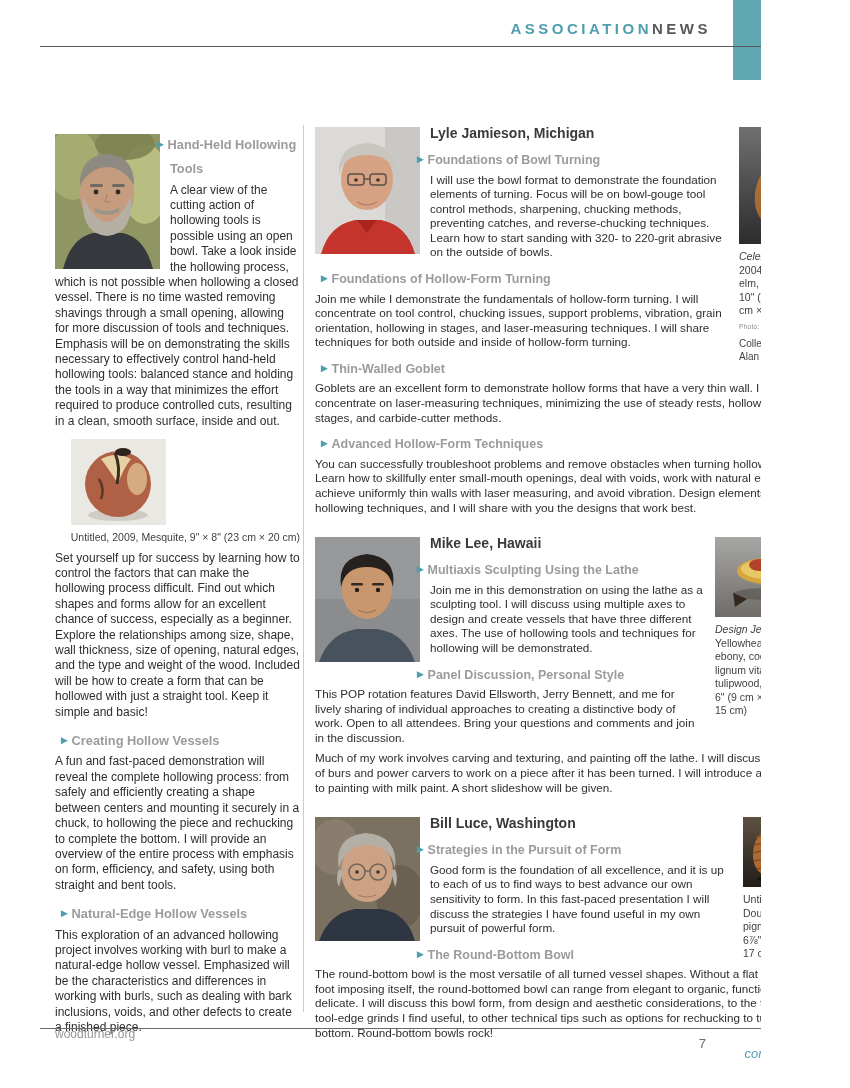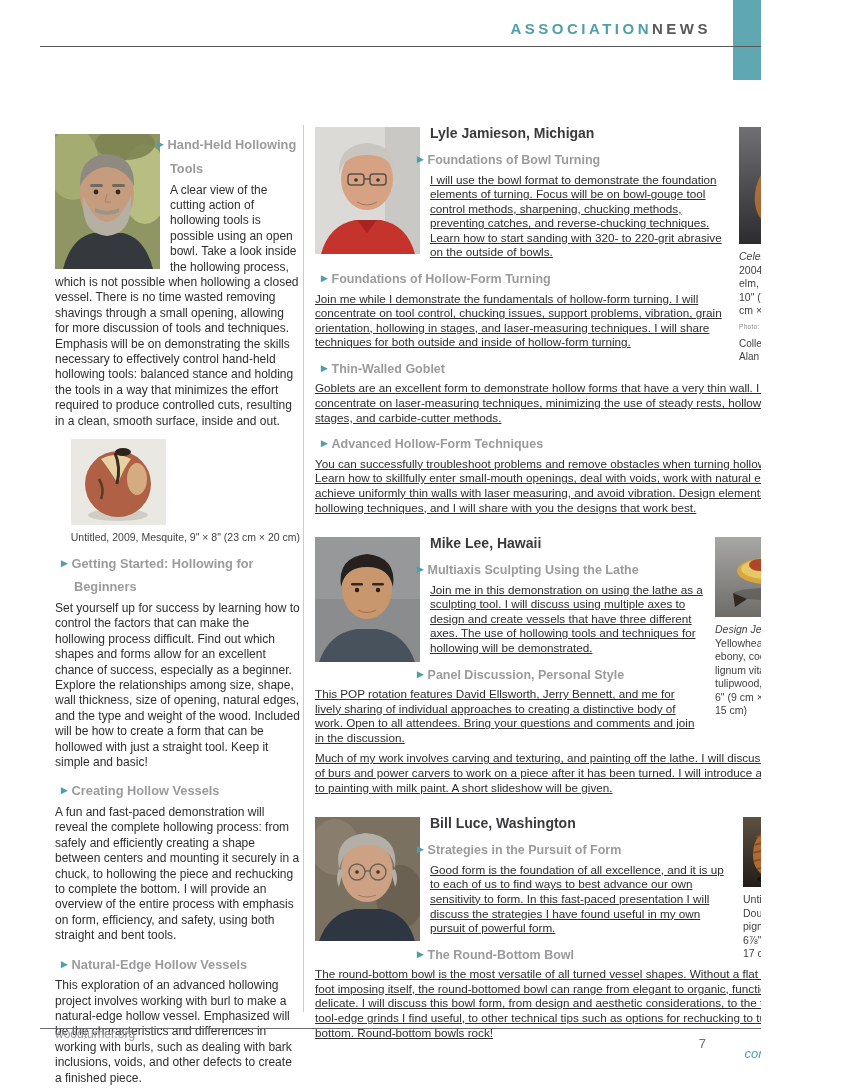--- a/index.html
+++ b/index.html
@@ -19,21 +19,21 @@
   section{overflow:visible;}
   section::after{content:"";display:block;clear:both;}
   .mt14{margin-top:14px;}
   
   .presenter-name{font-size:14px;line-height:16px;font-weight:bold;color:#3a3a3c;margin:0 0 3px;}
   .session-title{font-size:12.8px;line-height:24px;font-weight:bold;color:#9b9b9d;
                  margin:7px 0 2px;padding-left:19px;text-indent:-13px;}
   .col-right .session-title{font-size:12.5px;margin:6px 0 1px;}
   .marker{color:#4d9fad;font-size:8.5px;vertical-align:1.5px;margin-right:4px;font-style:normal;}
   .body-text{font-size:12px;line-height:15.4px;margin:0 0 8px;color:#2e2e30;}
-  .col-right .body-text{font-size:11.7px;line-height:14.6px;margin:0 0 6px;text-decoration:underline;}
+  .col-right .body-text{font-size:11.7px;line-height:14.6px;margin:0 0 6px;}
   
   .headshot{float:left;margin:2px 10px 4px 0;line-height:0;}
   .headshot svg{display:block;}
   .art-right{float:right;margin:2px 0 6px 10px;line-height:0;}
   .rail{float:right;margin:2px 0 6px 12px;line-height:0;}
   .caption{font-size:10.5px;line-height:13.5px;color:#3f3f41;margin-top:6px;}
   .caption .ital{font-style:italic;}
   .credit{font-size:6.5px;line-height:9px;color:#8a8a8c;margin-top:4px;letter-spacing:0.3px;}
   .collection{font-size:10px;line-height:13.5px;color:#3f3f41;margin-top:6px;}
   .continued{font-size:13px;font-style:italic;color:#4d9fad;text-align:right;margin:4px 14px 12px 0;}
@@ -82,21 +82,20 @@
             <circle cx="47" cy="45" r="33" fill="#b06044"></circle>
             <path d="M30,20 Q45,12 60,20 Q52,30 47,45 Q38,30 30,20 Z" fill="#e6d2a4"></path>
             <ellipse cx="66" cy="40" rx="10" ry="16" fill="#d9b488" opacity="0.9"></ellipse>
             <path d="M44,14 Q50,28 46,45" stroke="#3c2c22" stroke-width="3" fill="none"></path>
             <path d="M28,40 Q34,50 30,60" stroke="#5a3a28" stroke-width="2.5" fill="none"></path>
             <ellipse cx="52" cy="13" rx="8" ry="4" fill="#2e241e"></ellipse>
           </svg>
         </div>
         <div class="caption"><span>Untitled,</span> <span>2009, Mesquite, 9" × 8" (23 cm × 20 cm)</span></div>
       </div>
-      <h4 class="session-title"><span class="marker">▶</span><span>Getting Started: Hollowing for Beginners</span></h4>
       <p class="body-text">Set yourself up for success by learning how to control the factors that can make the hollowing process difficult. Find out which shapes and forms allow for an excellent chance of success, especially as a beginner. Explore the relationships among size, shape, wall thickness, size of opening, natural edges, and the type and weight of the wood. Included will be how to create a form that can be hollowed with just a straight tool. Keep it simple and basic!</p>
 
       <h4 class="session-title"><span class="marker">▶</span><span>Creating Hollow Vessels</span></h4>
       <p class="body-text">A fun and fast-paced demonstration will reveal the complete hollowing process: from safely and efficiently creating a shape between centers and mounting it securely in a chuck, to hollowing the piece and rechucking to complete the bottom. I will provide an overview of the entire process with emphasis on form, efficiency, and safety, using both straight and bent tools.</p>
 
       <h4 class="session-title"><span class="marker">▶</span><span>Natural-Edge Hollow Vessels</span></h4>
       <p class="body-text">This exploration of an advanced hollowing project involves working with burl to make a natural-edge hollow vessel. Emphasized will be the characteristics and differences in working with burls, such as dealing with bark inclusions, voids, and other defects to create a finished piece.</p>
     </section>
   </div>
 

